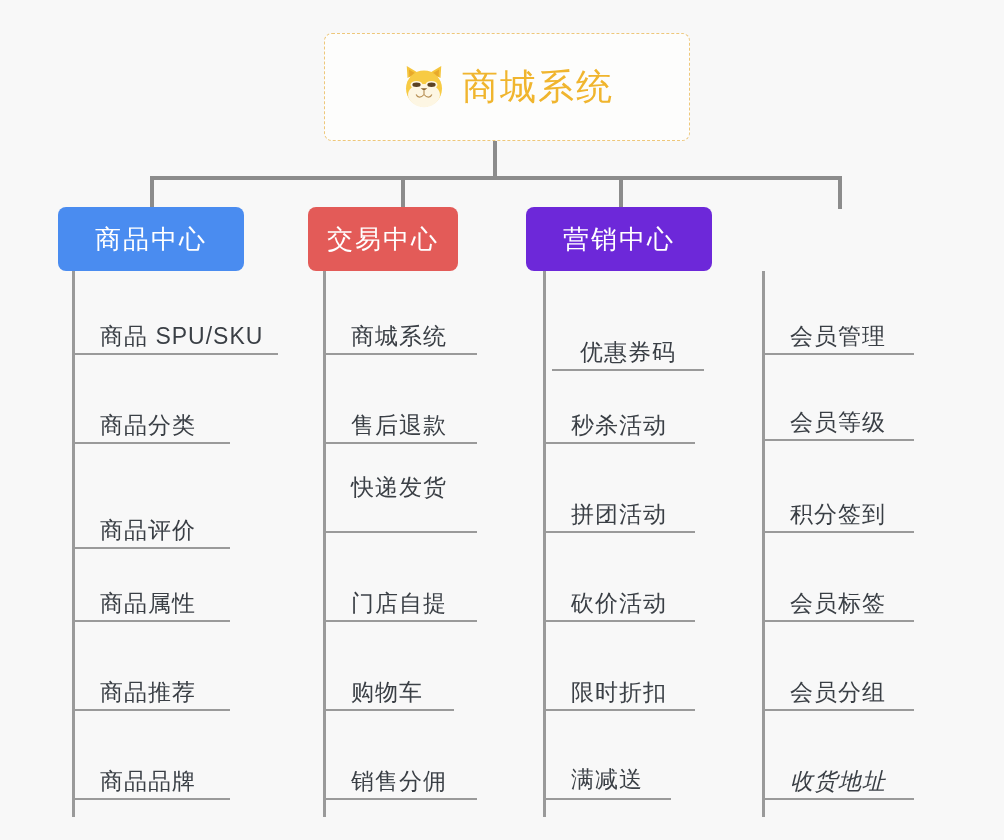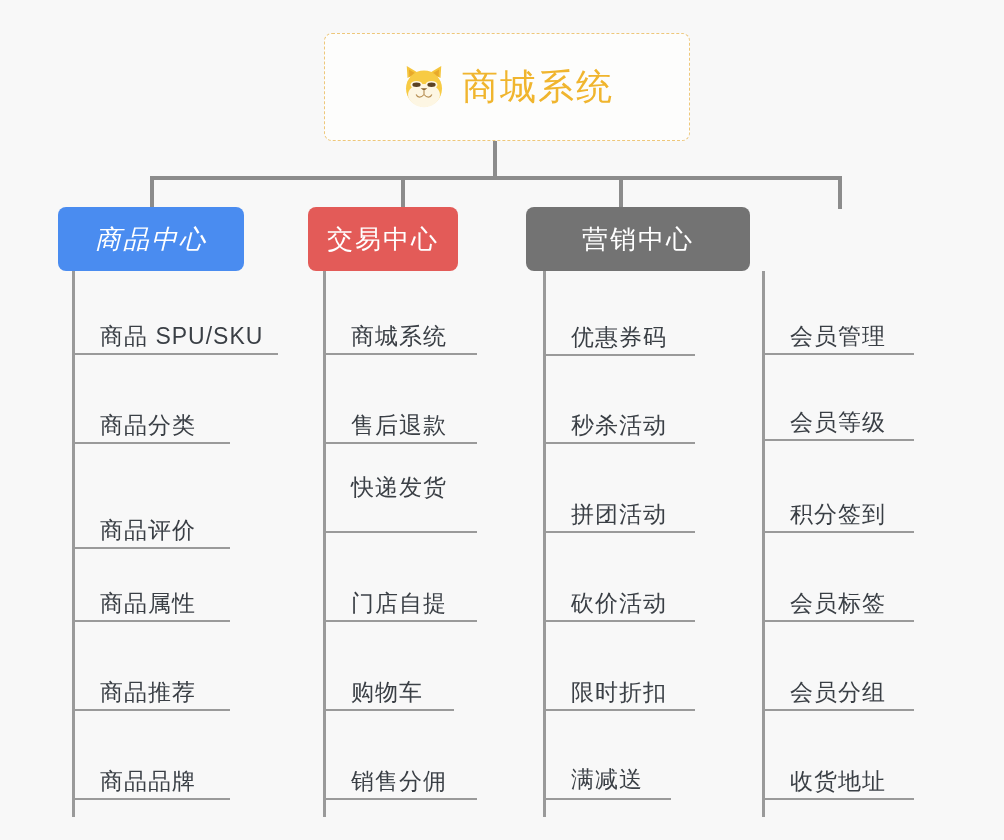--- a/index.html
+++ b/index.html
@@ -136,27 +136,27 @@
     <span class="root-title">商城系统</span>
   </div>
 
   <div class="line vline" style="left:493px; top:141px; height:38px;"></div>
   <div class="line hline" style="left:150px; top:176px; width:690px;"></div>
   <div class="line vline" style="left:150px; top:176px; height:33px;"></div>
   <div class="line vline" style="left:401px; top:176px; height:33px;"></div>
   <div class="line vline" style="left:619px; top:176px; height:33px;"></div>
   <div class="line vline" style="left:838px; top:176px; height:33px;"></div>
 
-  <div class="cat-box" style="left: 58px; width: 186px; background: rgb(74, 140, 240); font-style: italic;">
+  <div class="cat-box" style="left: 58px; width: 186px; background: rgb(74, 140, 240);">
     <span>商品中心</span>
   </div>
   <div class="cat-box" style="left: 308px; width: 150px; background: rgb(227, 91, 88);">
     <span>交易中心</span>
   </div>
-  <div class="cat-box" style="left: 526px; width: 224px; background: #737373;">
+  <div class="cat-box" style="left: 526px; width: 186px; background: #6d28d9;">
     <span>营销中心</span>
   </div>
 
   <div class="col" style="left:72px;">
     <div class="trunk" style="height:546px;"></div>
     <div class="leaf" style="top:0px;   width:206px;">
         <span class="leaf-label">商品 SPU/SKU</span>
       </div>
     <div class="leaf" style="top:89px;  width:158px;">
         <span class="leaf-label">商品分类</span>
@@ -192,21 +192,21 @@
     <div class="leaf" style="top:356px; width:131px;">
         <span class="leaf-label">购物车</span>
       </div>
     <div class="leaf" style="top:445px; width:154px;">
         <span class="leaf-label">销售分佣</span>
       </div>
   </div>
 
   <div class="col" style="left:543px;">
     <div class="trunk" style="height:546px;"></div>
-    <div class="leaf" style="top:1px;   width:152px;">
+    <div class="leaf" style="top:16px;   width:152px;margin-left:9px;">
         <span class="leaf-label">优惠券码</span>
       </div>
     <div class="leaf" style="top:89px;  width:152px;">
         <span class="leaf-label">秒杀活动</span>
       </div>
     <div class="leaf" style="top:178px; width:152px;">
         <span class="leaf-label">拼团活动</span>
       </div>
     <div class="leaf" style="top:267px; width:152px;">
         <span class="leaf-label">砍价活动</span>
@@ -229,18 +229,18 @@
       </div>
     <div class="leaf" style="top:178px; width:152px;">
         <span class="leaf-label">积分签到</span>
       </div>
     <div class="leaf" style="top:267px; width:152px;">
         <span class="leaf-label">会员标签</span>
       </div>
     <div class="leaf" style="top:356px; width:152px;">
         <span class="leaf-label">会员分组</span>
       </div>
-    <div class="leaf" style="top:445px; width:152px;">
+    <div class="leaf" style="top:445px; width:152px;font-style:italic;">
         <span class="leaf-label">收货地址</span>
       </div>
   </div>
 
 </div>
 
 </body></html>

